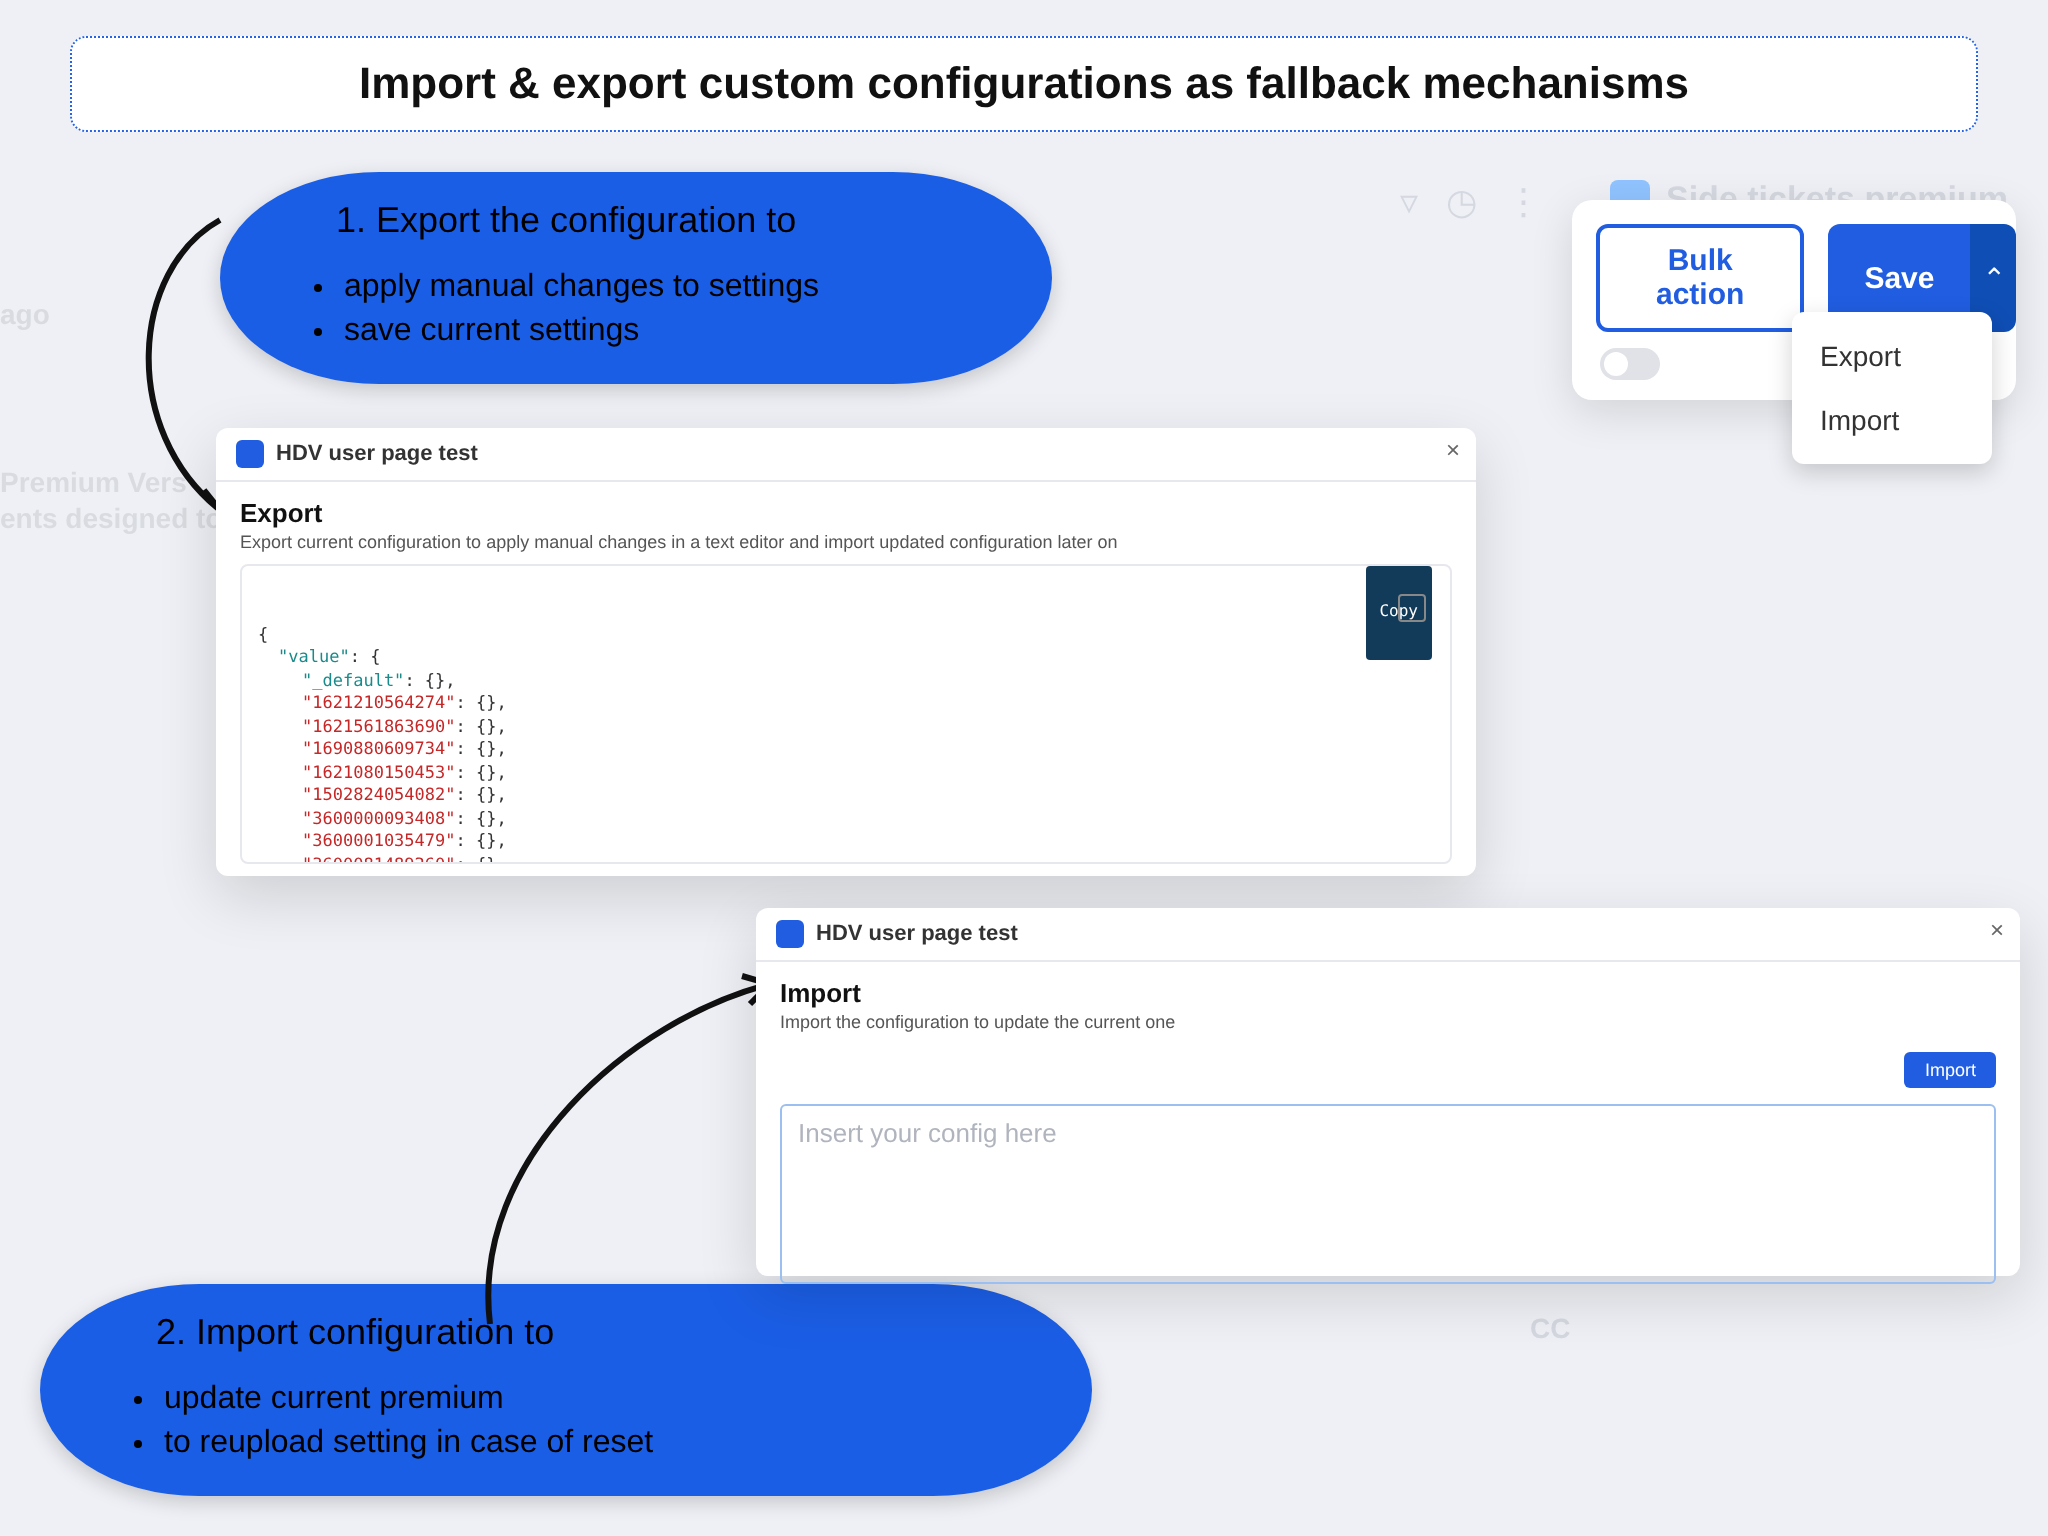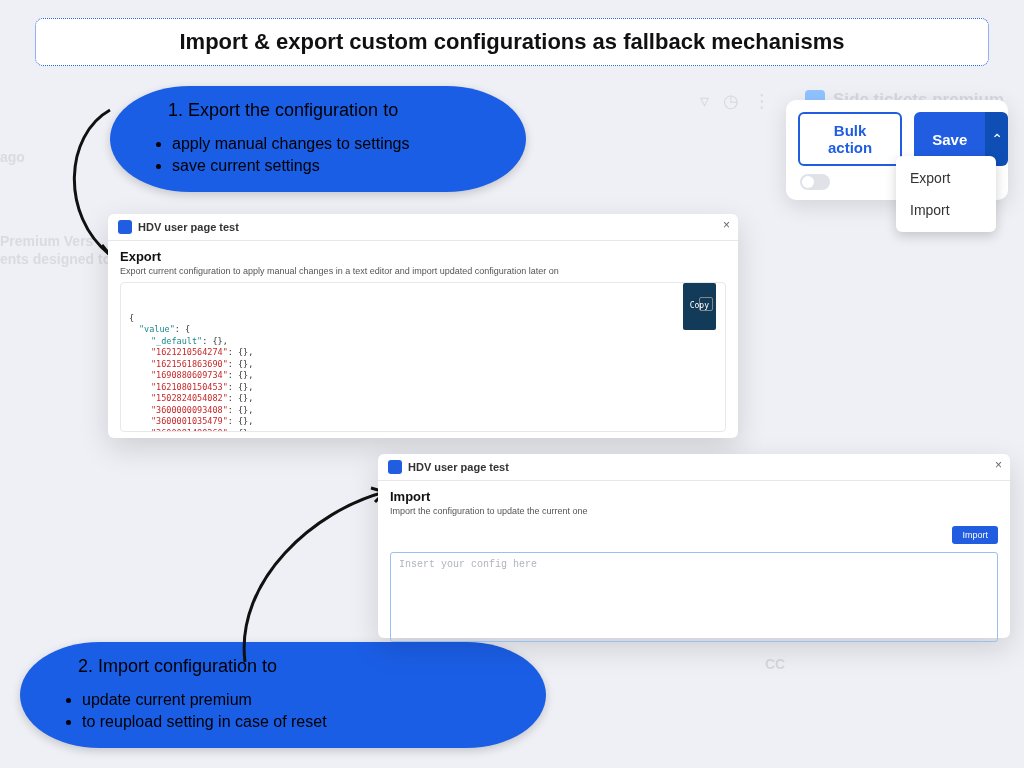--- a/index.html
+++ b/index.html
@@ -46,21 +46,21 @@
 .copy-icon{position:absolute;right:12px;top:14px;width:12px;height:12px;border:1px solid #888;border-radius:2px}
 .code-area{position:relative;border:1px solid #e6e8ee;border-radius:4px;padding:30px 8px 6px 8px;font-family:Menlo,Consolas,monospace;font-size:8.5px;line-height:1.35;color:#333;height:150px;overflow:hidden;box-sizing:border-box}
 .code-area .brace{color:#333}
 .code-area .red{color:#c62828}
 .code-area .teal{color:#1b8a8a}
 .code-row{white-space:pre}
 .indent1{padding-left:10px}
 .indent2{padding-left:22px}
 
 .import-btn{position:absolute;right:12px;top:4px;background:#205de0;color:#fff;border:none;font-size:9px;padding:4px 10px;border-radius:3px}
-.import-ta{border:1px solid #9bbff0;border-radius:3px;height:76px;padding:6px 8px;font-family:Liberation Mono, monospace;font-size:10px;color:#b0b4bd}
+.import-ta{border:1px solid #9bbff0;border-radius:3px;height:76px;padding:6px 8px;font-family:Liberation Sans, sans-serif;font-size:13px;color:#b0b4bd}
 .mod2-body{position:relative;padding:8px 12px 12px 12px}
 </style>
 </head>
 <body>
 
 <div class="bg-text ago">ago</div>
 <div class="bg-text premium">
   <span>Premium Vers</span><br>
   <span>ents designed to</span>
 </div>

